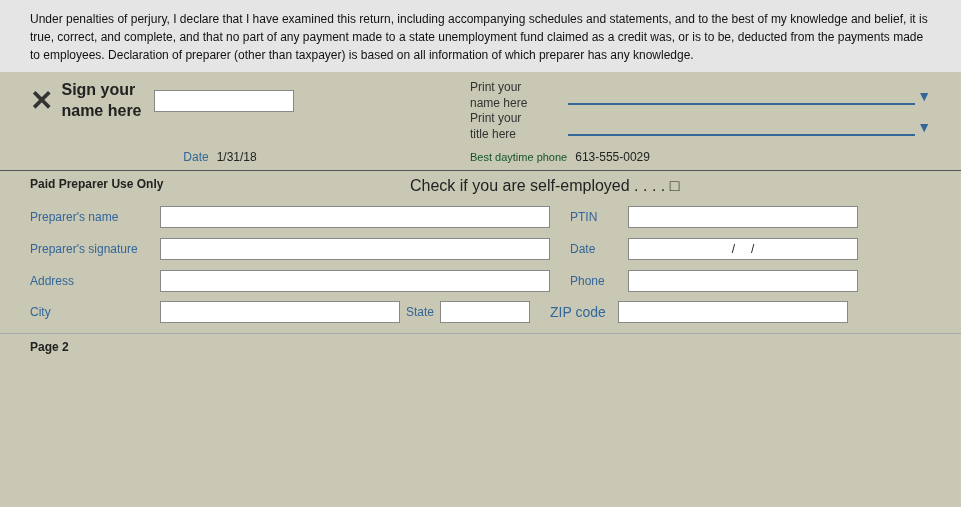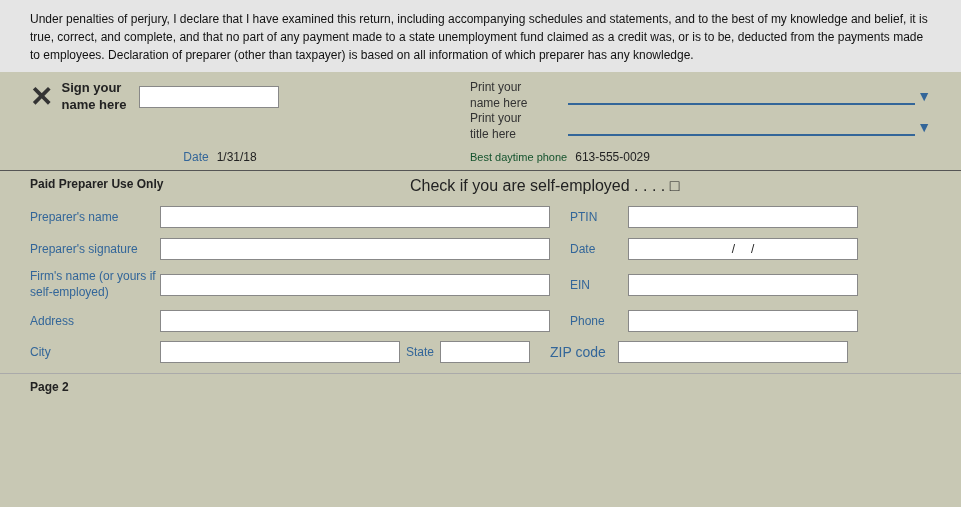--- a/index.html
+++ b/index.html
@@ -35,21 +35,21 @@
     }
     .x-mark {
       font-size: 28px;
       font-weight: bold;
       color: #333;
       margin-right: 8px;
       line-height: 1;
     }
     .sign-label {
       font-weight: bold;
-      font-size: 13px;
+      font-size: 16px;
       margin-right: 12px;
       line-height: 1.3;
     }
     .sign-input {
       border: 1px solid #888;
       background: white;
       width: 140px;
       height: 36px;
     }
     .sign-right {
@@ -336,28 +336,20 @@
       <input type="text" class="text-input input-long" style="">
       <div class="right-group">
         <span class="right-label">Date</span>
         <div class="date-input-wrap">
           <span>/</span>
           <span>/</span>
         </div>
       </div>
     </div>
 
-    <div class="form-row">
-      <span class="field-label-wide">Firm's name (or yours if<br>self-employed)</span>
-      <input type="text" class="text-input input-long" style="">
-      <div class="right-group">
-        <span class="right-label">EIN</span>
-        <input type="text" class="text-input input-medium" style="">
-      </div>
-    </div>
 
     <div class="form-row">
       <span class="field-label">Address</span>
       <input type="text" class="text-input input-long" style="">
       <div class="right-group">
         <span class="right-label">Phone</span>
         <input type="text" class="text-input input-medium" style="">
       </div>
     </div>
 

